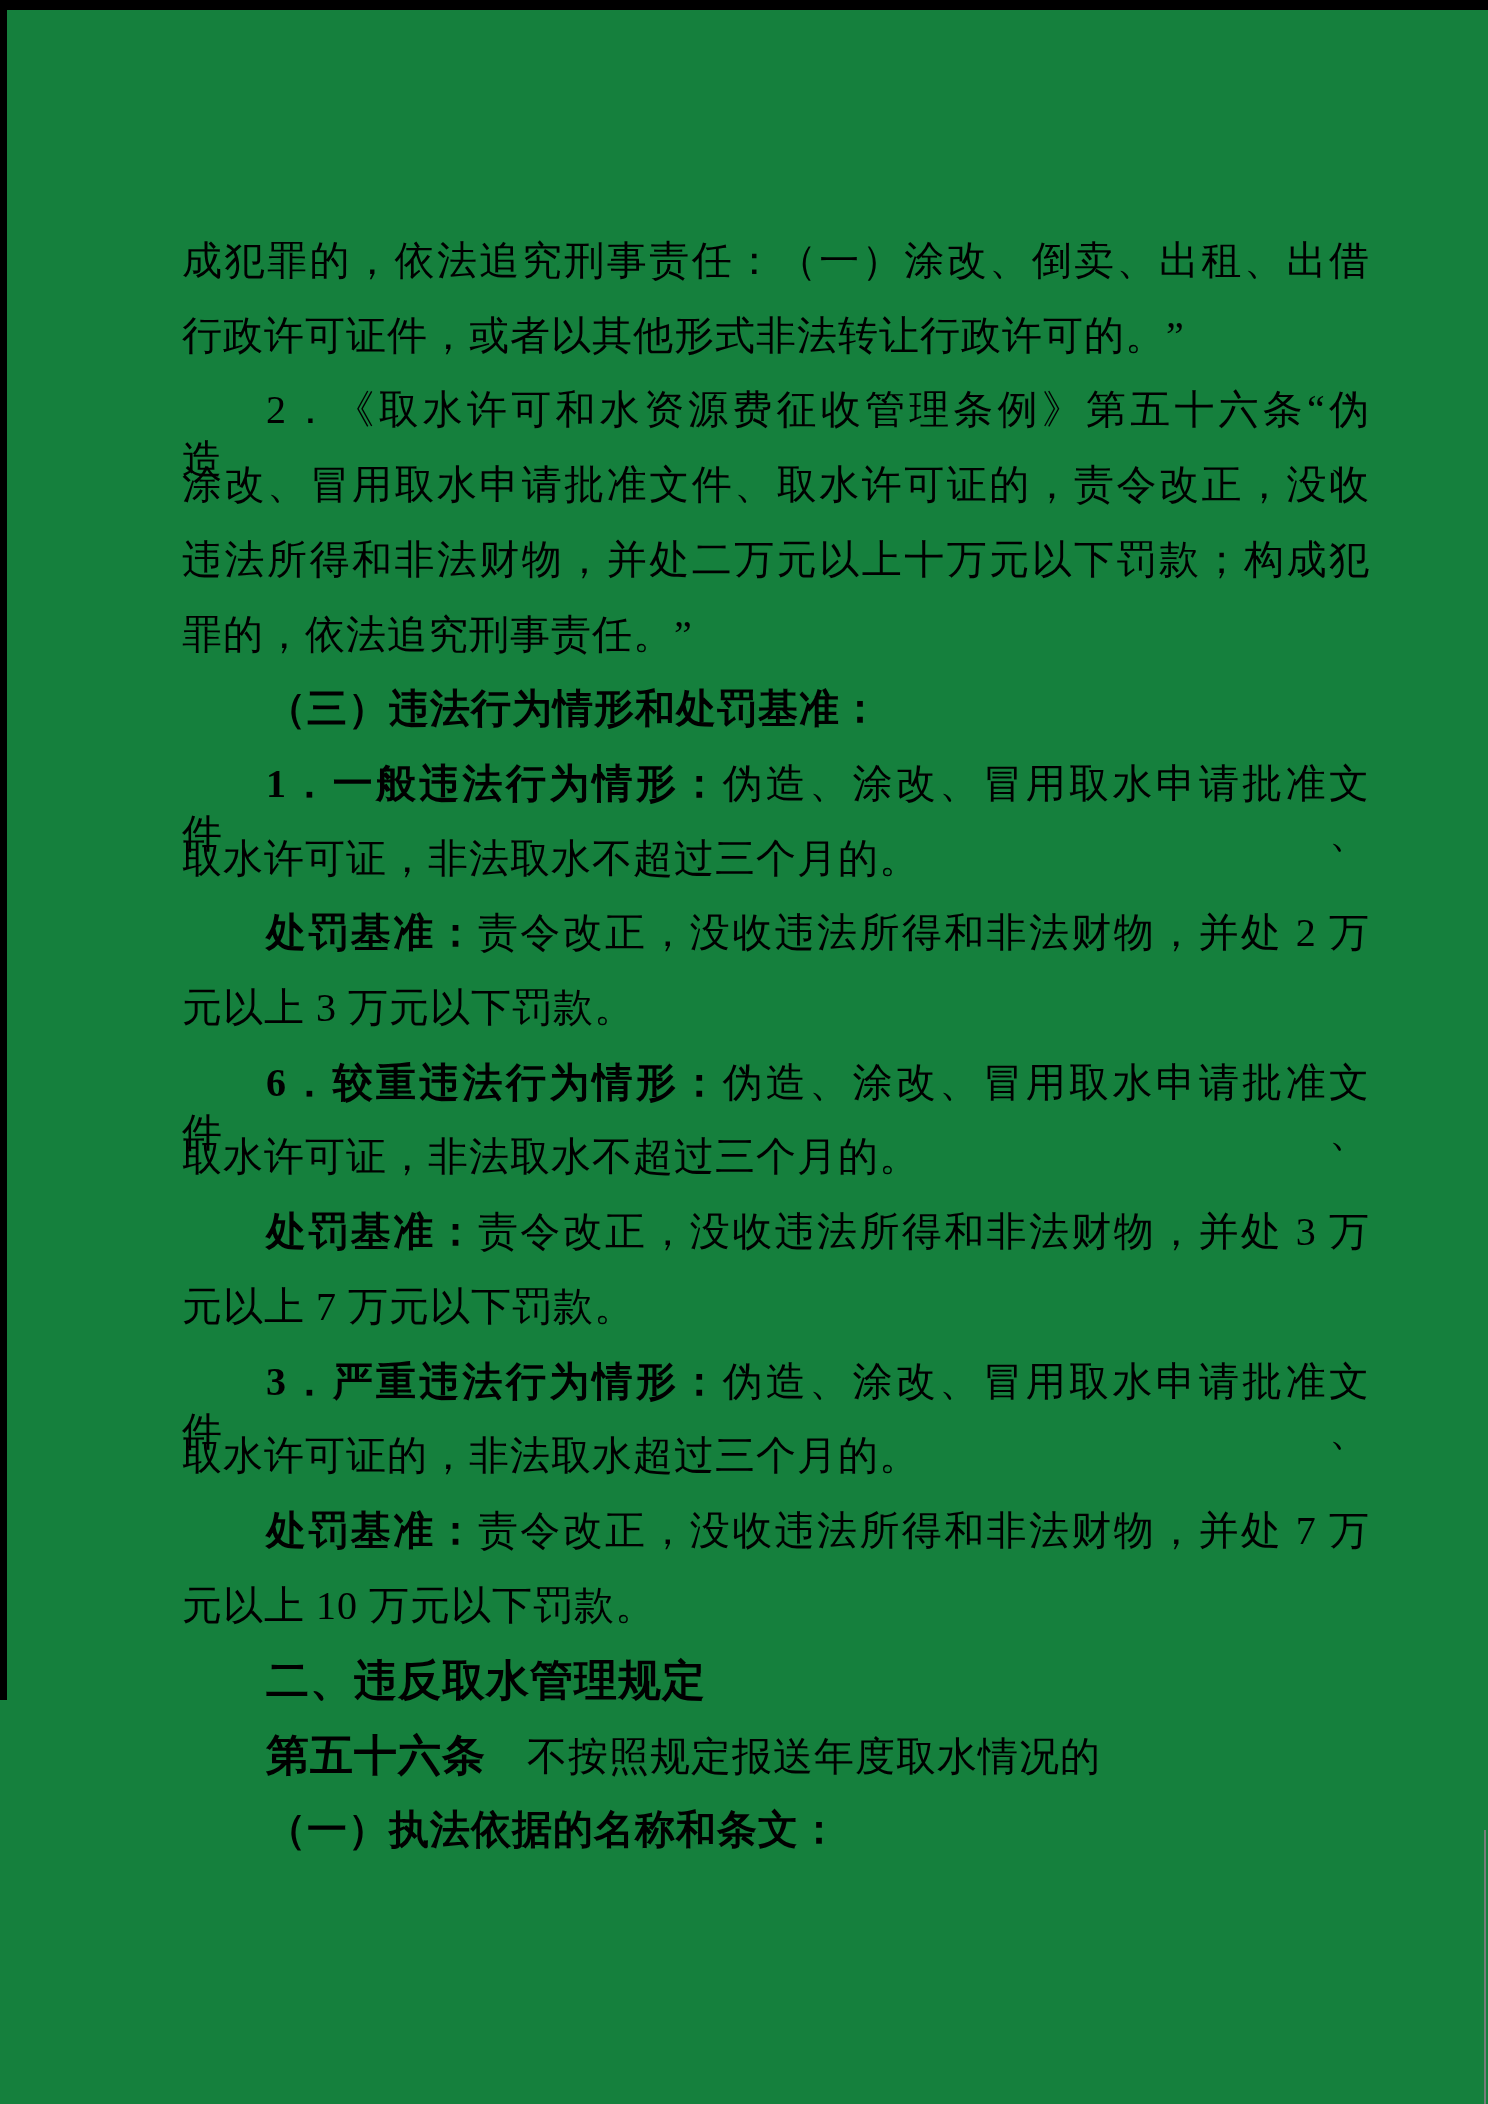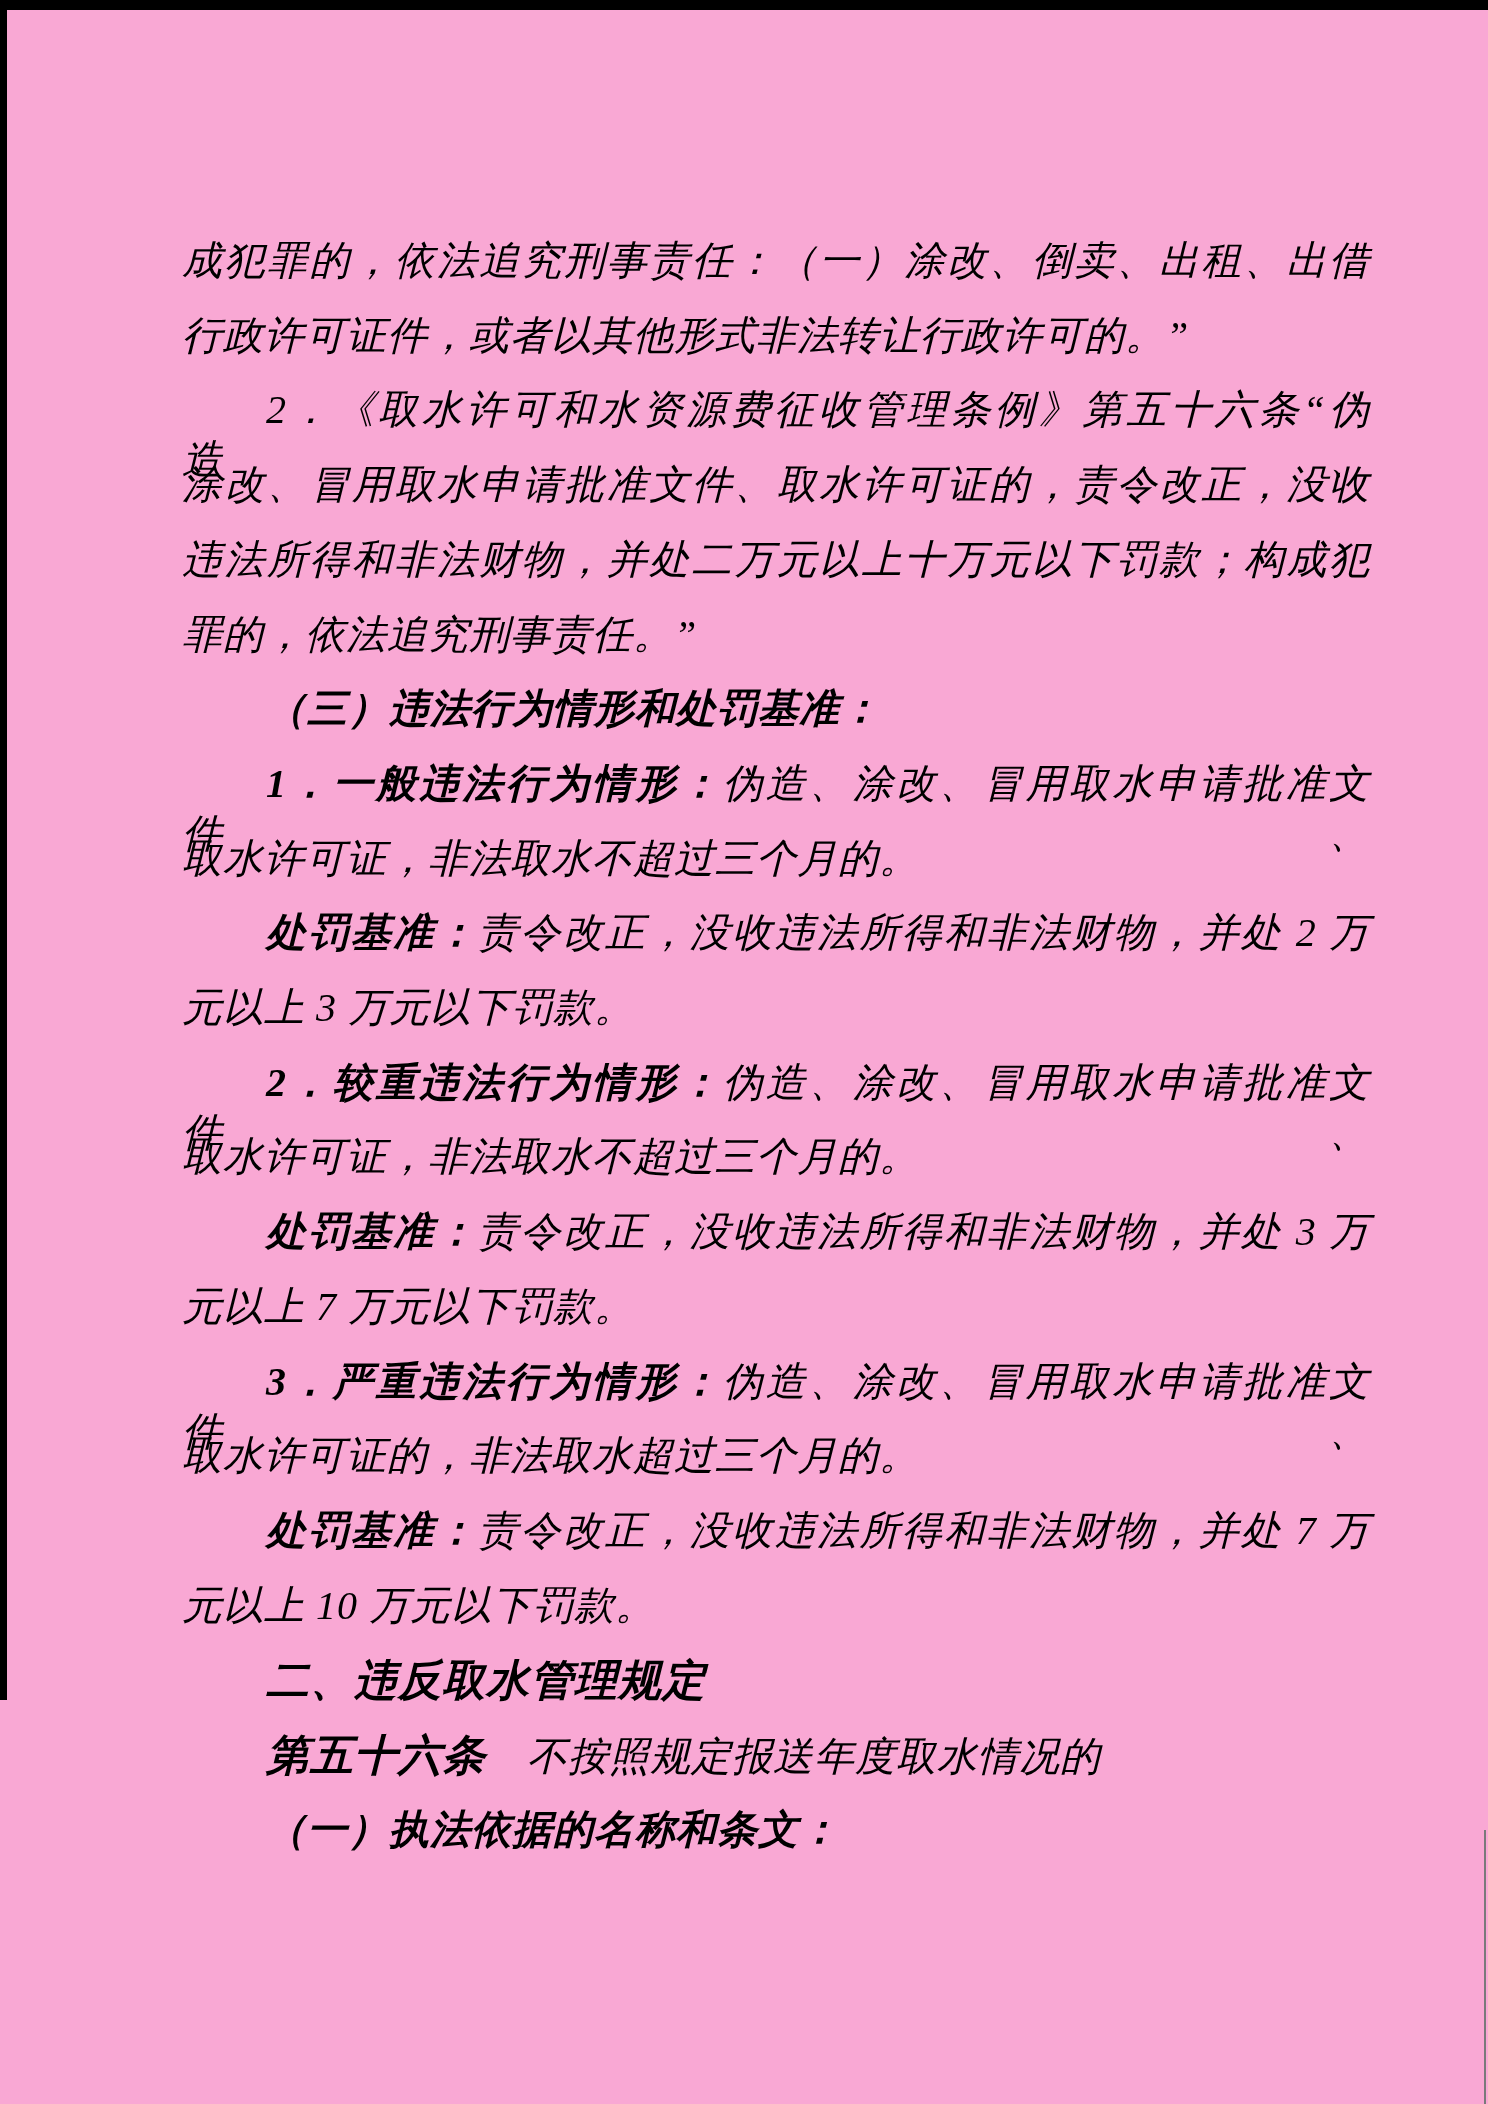--- a/index.html
+++ b/index.html
@@ -1,23 +1,22 @@
 <!DOCTYPE html>
 <html><head>
 <meta charset="utf-8">
 <style>
   html,body{margin:0;padding:0;background:#ffffff;}
   .page{
     position:relative;
     width:1488px;height:2104px;
-    background:#f9a8d4;
+    background:#15803d;
     color:#000;
     font-family:"Liberation Serif", serif;
     overflow:hidden;
-    font-style:italic;
   }
   
   .top-bar{position:absolute;left:0;top:0;width:1488px;height:10px;background:#000;}
   .left-bar{position:absolute;left:0;top:0;width:7px;height:1700px;background:#000;}
   .right-line{position:absolute;left:1484px;top:1830px;width:2px;height:274px;background:#7a7a7a;}
   
   .line{
     position:absolute;
     left:182px;
     width:1188px;
@@ -63,21 +62,21 @@
       <div class="line" style="top: 311px;"><span class="seg-body">行政许可证件，或者以其他形式非法转让行政许可的。”</span></div>
       <div class="line justify" style="top: 385px; text-indent: 84px;"><span class="seg-body">2．《取水许可和水资源费征收管理条例》第五十六条“伪造、</span></div>
       <div class="line justify" style="top: 460px;"><span class="seg-body">涂改、冒用取水申请批准文件、取水许可证的，责令改正，没收</span></div>
       <div class="line justify" style="top: 535px;"><span class="seg-body">违法所得和非法财物，并处二万元以上十万元以下罚款；构成犯</span></div>
       <div class="line" style="top: 610px;"><span class="seg-body">罪的，依法追究刑事责任。”</span></div>
       <div class="line" style="top: 684px; text-indent: 84px;"><span class="seg-bold">（三）违法行为情形和处罚基准：</span></div>
       <div class="line justify" style="top: 759px; text-indent: 84px;"><span class="seg-bold">1．一般违法行为情形：</span><span class="seg-body">伪造、涂改、冒用取水申请批准文件、</span></div>
       <div class="line" style="top: 834px;"><span class="seg-body">取水许可证，非法取水不超过三个月的。</span></div>
       <div class="line justify" style="top: 908px; text-indent: 84px;"><span class="seg-bold">处罚基准：</span><span class="seg-body">责令改正，没收违法所得和非法财物，并处 2 万</span></div>
       <div class="line" style="top: 983px;"><span class="seg-body">元以上 3 万元以下罚款。</span></div>
-      <div class="line justify" style="top: 1058px; text-indent: 84px;"><span class="seg-bold">2．较重违法行为情形：</span><span class="seg-body">伪造、涂改、冒用取水申请批准文件、</span></div>
+      <div class="line justify" style="top: 1058px; text-indent: 84px;"><span class="seg-bold">6．较重违法行为情形：</span><span class="seg-body">伪造、涂改、冒用取水申请批准文件、</span></div>
       <div class="line" style="top: 1132px;"><span class="seg-body">取水许可证，非法取水不超过三个月的。</span></div>
       <div class="line justify" style="top: 1207px; text-indent: 84px;"><span class="seg-bold">处罚基准：</span><span class="seg-body">责令改正，没收违法所得和非法财物，并处 3 万</span></div>
       <div class="line" style="top: 1282px;"><span class="seg-body">元以上 7 万元以下罚款。</span></div>
       <div class="line justify" style="top: 1357px; text-indent: 84px;"><span class="seg-bold">3．严重违法行为情形：</span><span class="seg-body">伪造、涂改、冒用取水申请批准文件、</span></div>
       <div class="line" style="top: 1431px;"><span class="seg-body">取水许可证的，非法取水超过三个月的。</span></div>
       <div class="line justify" style="top: 1506px; text-indent: 84px;"><span class="seg-bold">处罚基准：</span><span class="seg-body">责令改正，没收违法所得和非法财物，并处 7 万</span></div>
       <div class="line" style="top: 1581px;"><span class="seg-body">元以上 10 万元以下罚款。</span></div>
       <div class="line" style="top: 1655px; text-indent: 84px;"><span class="seg-hei">二、违反取水管理规定</span></div>
       <div class="line" style="top: 1730px; text-indent: 84px;"><span class="seg-hei">第五十六条</span><span class="seg-body">　不按照规定报送年度取水情况的</span></div>
       <div class="line" style="top: 1805px; text-indent: 84px;"><span class="seg-bold">（一）执法依据的名称和条文：</span></div>

